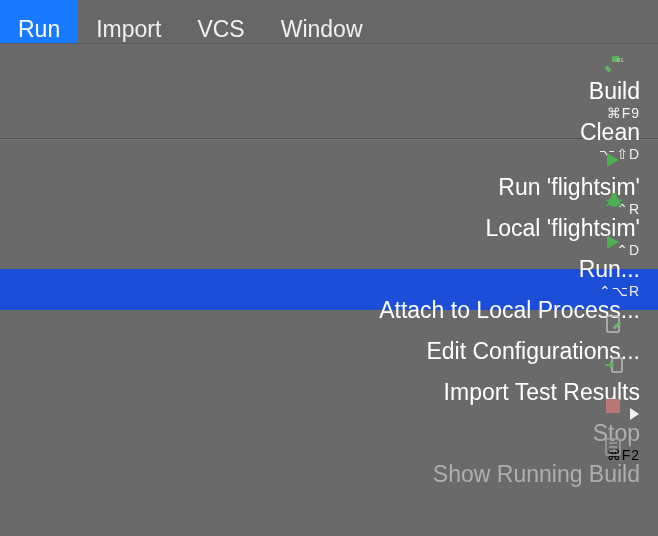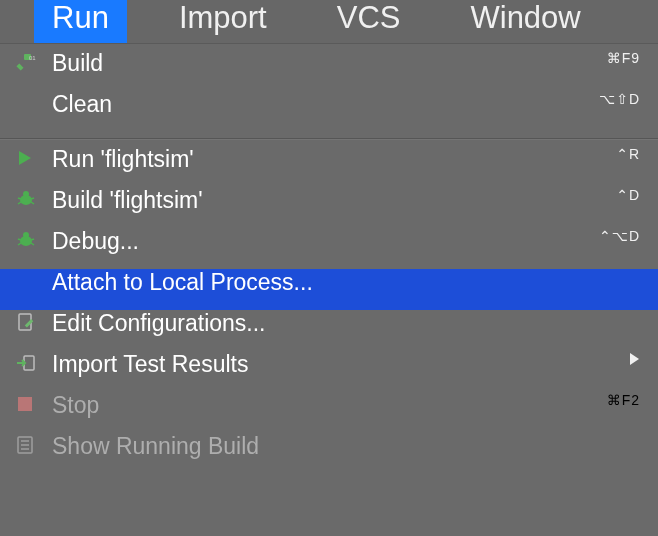--- a/index.html
+++ b/index.html
@@ -14,42 +14,42 @@
   }
   .menubar {
     display: flex;
     height: 44px;
     background: #676767;
     align-items: stretch;
     border-bottom: 1px solid #5a5a5a;
   }
   .menubar-item {
     display: flex;
-    align-items: flex-start;
+    align-items: flex-end;
     padding: 0 18px;
     color: #f0f0f0;
-    font-size: 31px;
+    font-size: 23px;
     cursor: default;
-    margin-left: 34px;
   }
   .menubar-item.active {
     background: #197aff;
     color: #ffffff;
   }
   .dropdown {
     background: #6a6a6a;
     padding-top: 6px;
   }
   .menu-item {
     display: flex;
-    align-items: flex-start;
+    align-items: flex-end;
     height: 41px;
     padding: 0 18px 0 16px;
     color: #ffffff;
     cursor: default;
+    flex-direction: column;
   }
   .menu-item.highlighted {
     background: #1d4ed8;
   }
   .menu-item.disabled {
     color: #aeaeae;
   }
   .menu-item .icon {
     width: 28px;
     height: 24px;
@@ -143,39 +143,34 @@
     <span class="icon">
       <svg width="20" height="18" viewBox="0 0 20 18">
         <ellipse cx="10" cy="10" rx="6" ry="5" fill="#4caf50"></ellipse>
         <circle cx="10" cy="4" r="3" fill="#4caf50"></circle>
         <line x1="2" y1="8" x2="5" y2="9" stroke="#4caf50" stroke-width="1.5"></line>
         <line x1="18" y1="8" x2="15" y2="9" stroke="#4caf50" stroke-width="1.5"></line>
         <line x1="2" y1="14" x2="5" y2="12" stroke="#4caf50" stroke-width="1.5"></line>
         <line x1="18" y1="14" x2="15" y2="12" stroke="#4caf50" stroke-width="1.5"></line>
       </svg>
     </span>
-    <span class="label">Build 'flightsim'</span>
+    <span class="label">Local 'flightsim'</span>
     <span class="shortcut">⌃D</span>
   </div>
 
-
-  <div class="menu-item">
-    <span class="icon">
-      <svg width="20" height="18" viewBox="0 0 20 18">
-        <ellipse cx="10" cy="10" rx="6" ry="5" fill="#4caf50"></ellipse>
-        <circle cx="10" cy="4" r="3" fill="#4caf50"></circle>
-        <line x1="2" y1="8" x2="5" y2="9" stroke="#4caf50" stroke-width="1.5"></line>
-        <line x1="18" y1="8" x2="15" y2="9" stroke="#4caf50" stroke-width="1.5"></line>
-        <line x1="2" y1="14" x2="5" y2="12" stroke="#4caf50" stroke-width="1.5"></line>
-        <line x1="18" y1="14" x2="15" y2="12" stroke="#4caf50" stroke-width="1.5"></line>
-      </svg>
-    </span>
-    <span class="label">Debug...</span>
-    <span class="shortcut">⌃⌥D</span>
-  </div>
+  <div class="menu-item">
+    <span class="icon">
+      <svg width="18" height="18" viewBox="0 0 18 18">
+          <polygon points="3,2 15,9 3,16" fill="#4caf50"></polygon>
+        </svg>
+    </span>
+    <span class="label">Run...</span>
+    <span class="shortcut">⌃⌥R</span>
+  </div>
+
 
   <div class="menu-item highlighted">
     <span class="icon blank"></span>
     <span class="label">Attach to Local Process...</span>
   </div>
 
   <div class="menu-item">
     <span class="icon">
       <svg width="20" height="20" viewBox="0 0 20 20">
         <rect x="3" y="2" width="12" height="16" rx="1" fill="none" stroke="#bdbdbd" stroke-width="1.5"></rect>

